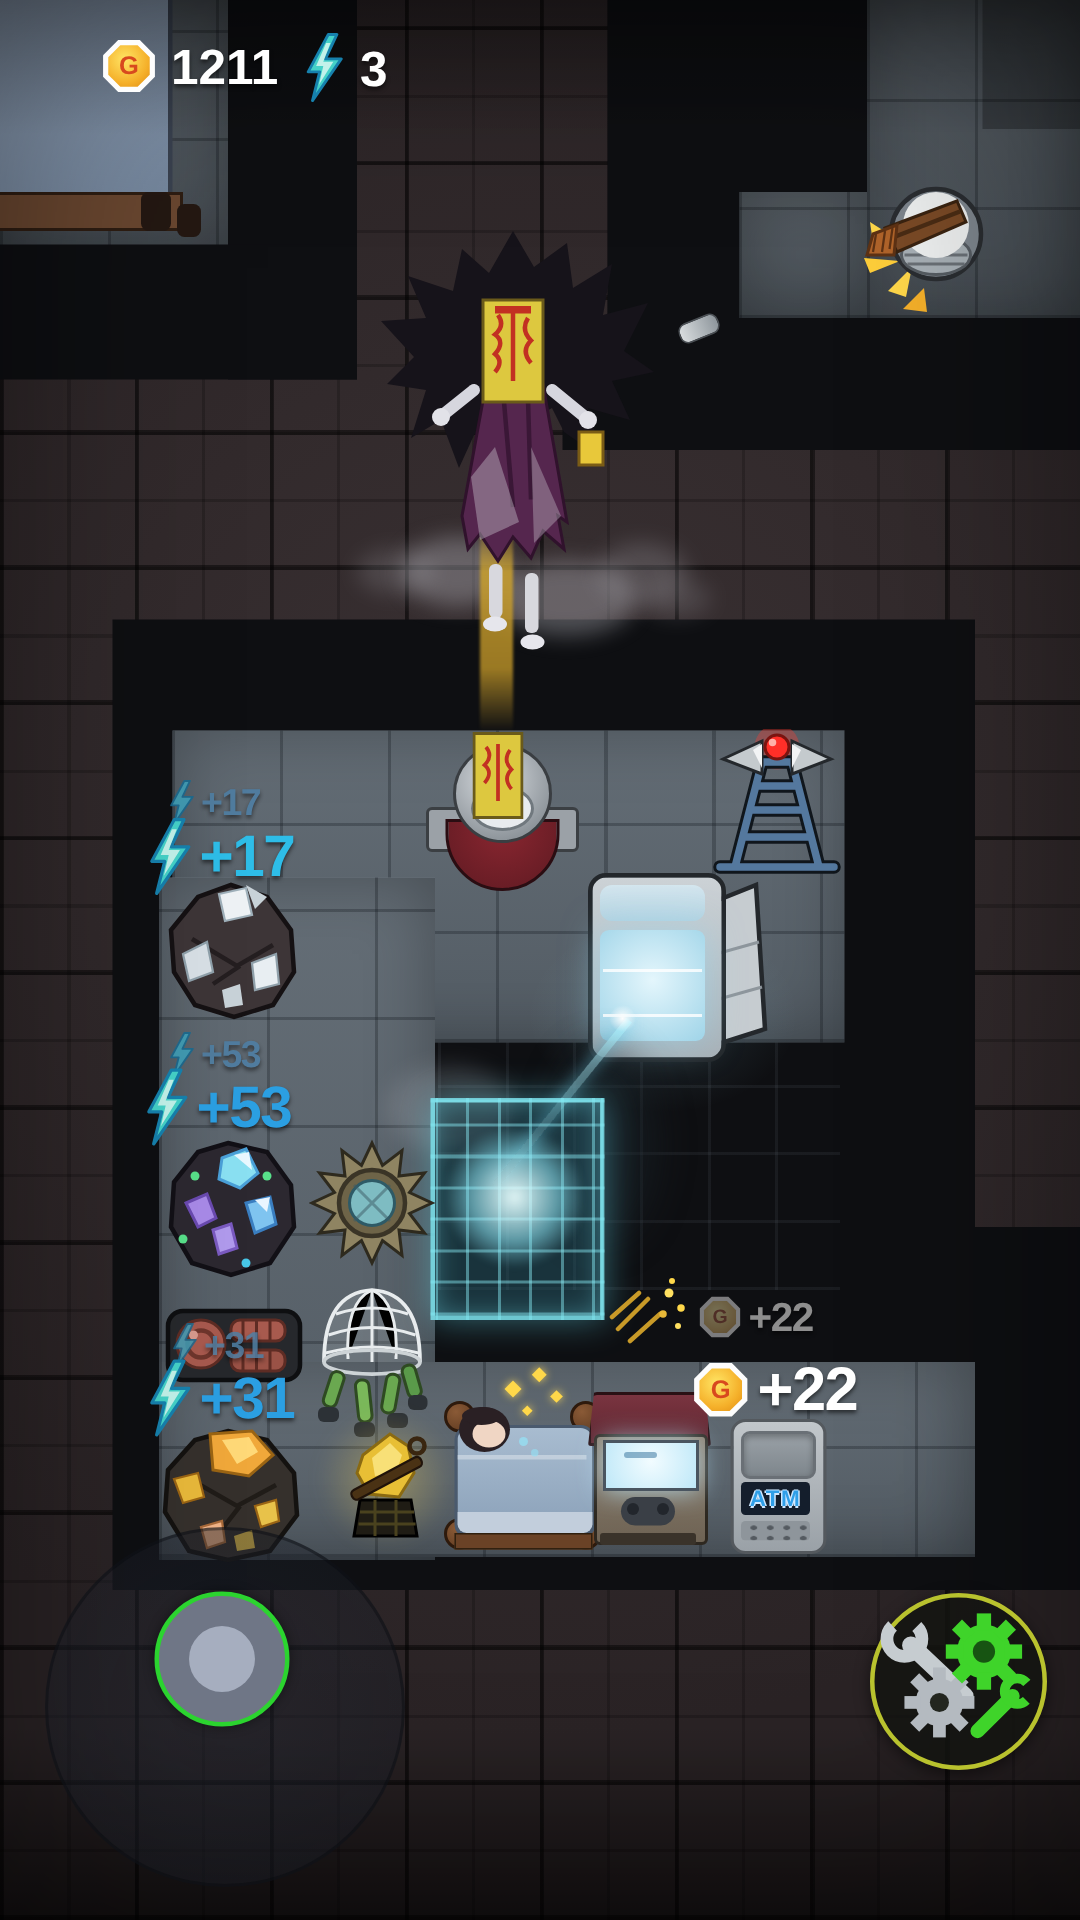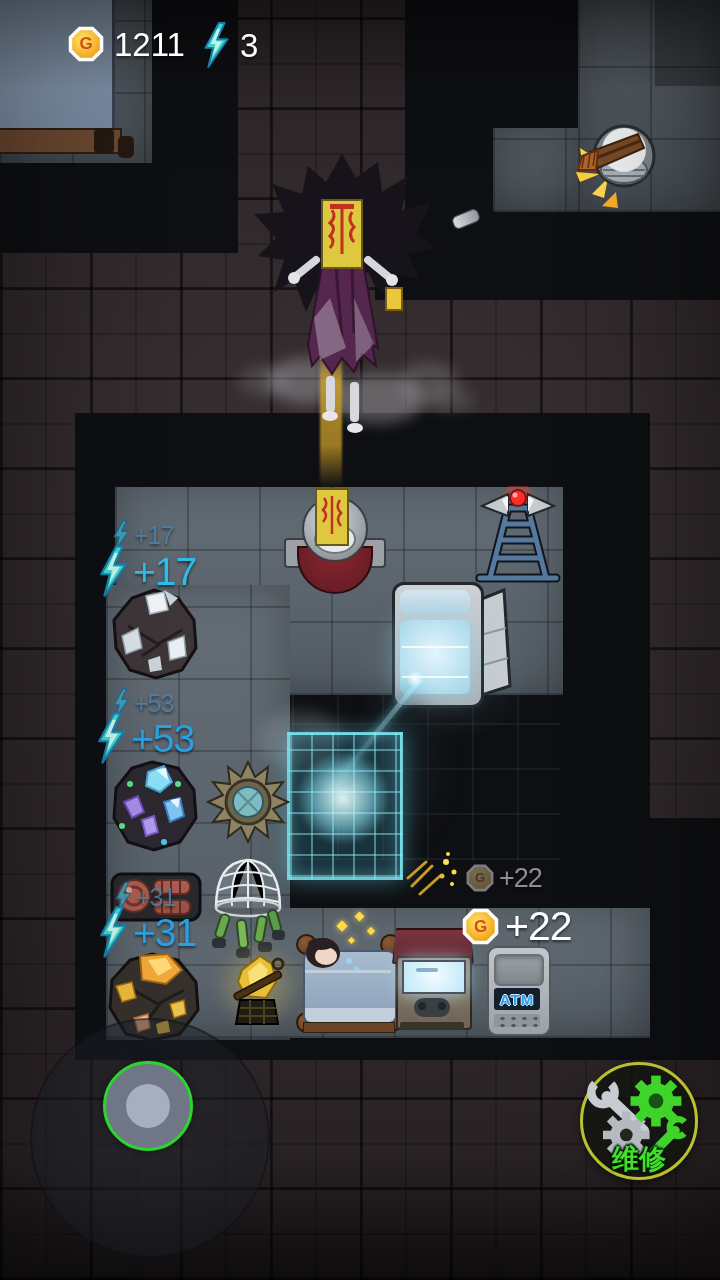--- a/index.html
+++ b/index.html
@@ -18,21 +18,21 @@
   .wall{background:#0e0f12;}
   .gfloor{
     background-color:#5c666f;
     background-image:
       repeating-linear-gradient(0deg, rgba(15,20,26,.28) 0 2px, transparent 2px 72px),
       repeating-linear-gradient(90deg, rgba(15,20,26,.28) 0 2px, transparent 2px 72px),
       linear-gradient(rgba(255,255,255,.05), rgba(0,0,0,.10));
     box-shadow: inset 0 0 46px rgba(0,0,0,.30);
   }
   .gfloor.dim{filter:brightness(.86) saturate(.92);}
-  .num{font-weight:400;line-height:1;letter-spacing:-1px;text-shadow:0 2px 3px rgba(0,0,0,.55);}
+  .num{font-weight:700;line-height:1;letter-spacing:-1px;text-shadow:0 2px 3px rgba(0,0,0,.55);}
   .flx{display:flex;align-items:center;}
   .coin{clip-path:polygon(30% 2%,70% 2%,98% 30%,98% 70%,70% 98%,30% 98%,2% 70%,2% 30%);
     background:#fdfdfd;display:flex;align-items:center;justify-content:center;}
   .coin-core{width:80%;height:80%;
     clip-path:polygon(30% 2%,70% 2%,98% 30%,98% 70%,70% 98%,30% 98%,2% 70%,2% 30%);
     background:radial-gradient(circle at 40% 35%,#ffe564,#f5b02a 62%,#e08c12);
     display:flex;align-items:center;justify-content:center;font-weight:700;color:#d8491e;}
   .mist{background:rgba(185,185,192,.38);border-radius:50%;filter:blur(7px);}
   .spark{background:#ffd84a;transform:rotate(45deg);box-shadow:0 0 6px rgba(255,220,90,.9);}
 </style>
@@ -372,17 +372,15 @@
         <rect x="61.5" y="10" width="9" height="11" transform="rotate(135 66 34)"></rect>
         <rect x="61.5" y="10" width="9" height="11" transform="rotate(180 66 34)"></rect>
         <rect x="61.5" y="10" width="9" height="11" transform="rotate(225 66 34)"></rect>
         <rect x="61.5" y="10" width="9" height="11" transform="rotate(270 66 34)"></rect>
         <rect x="61.5" y="10" width="9" height="11" transform="rotate(315 66 34)"></rect>
       </g>
       <circle cx="66" cy="34" r="7" fill="#175412"></circle>
       <line x1="84" y1="62" x2="62" y2="84" stroke="#3fd42a" stroke-width="9" stroke-linecap="round"></line>
       <circle cx="87" cy="59" r="8" fill="none" stroke="#3fd42a" stroke-width="6" stroke-dasharray="38 13" transform="rotate(45 87 59)"></circle>
     </svg>
-    <div style="position:absolute;left:0;right:0;top:76px;text-align:center;font-size:27px;font-weight:700;color:#3fe02a;
-      text-shadow:-2px 0 2px #081408,2px 0 2px #081408,0 -2px 2px #081408,0 2px 2px #081408;">维修</div>
   </div>
 
 </div>
 
 </body></html>

